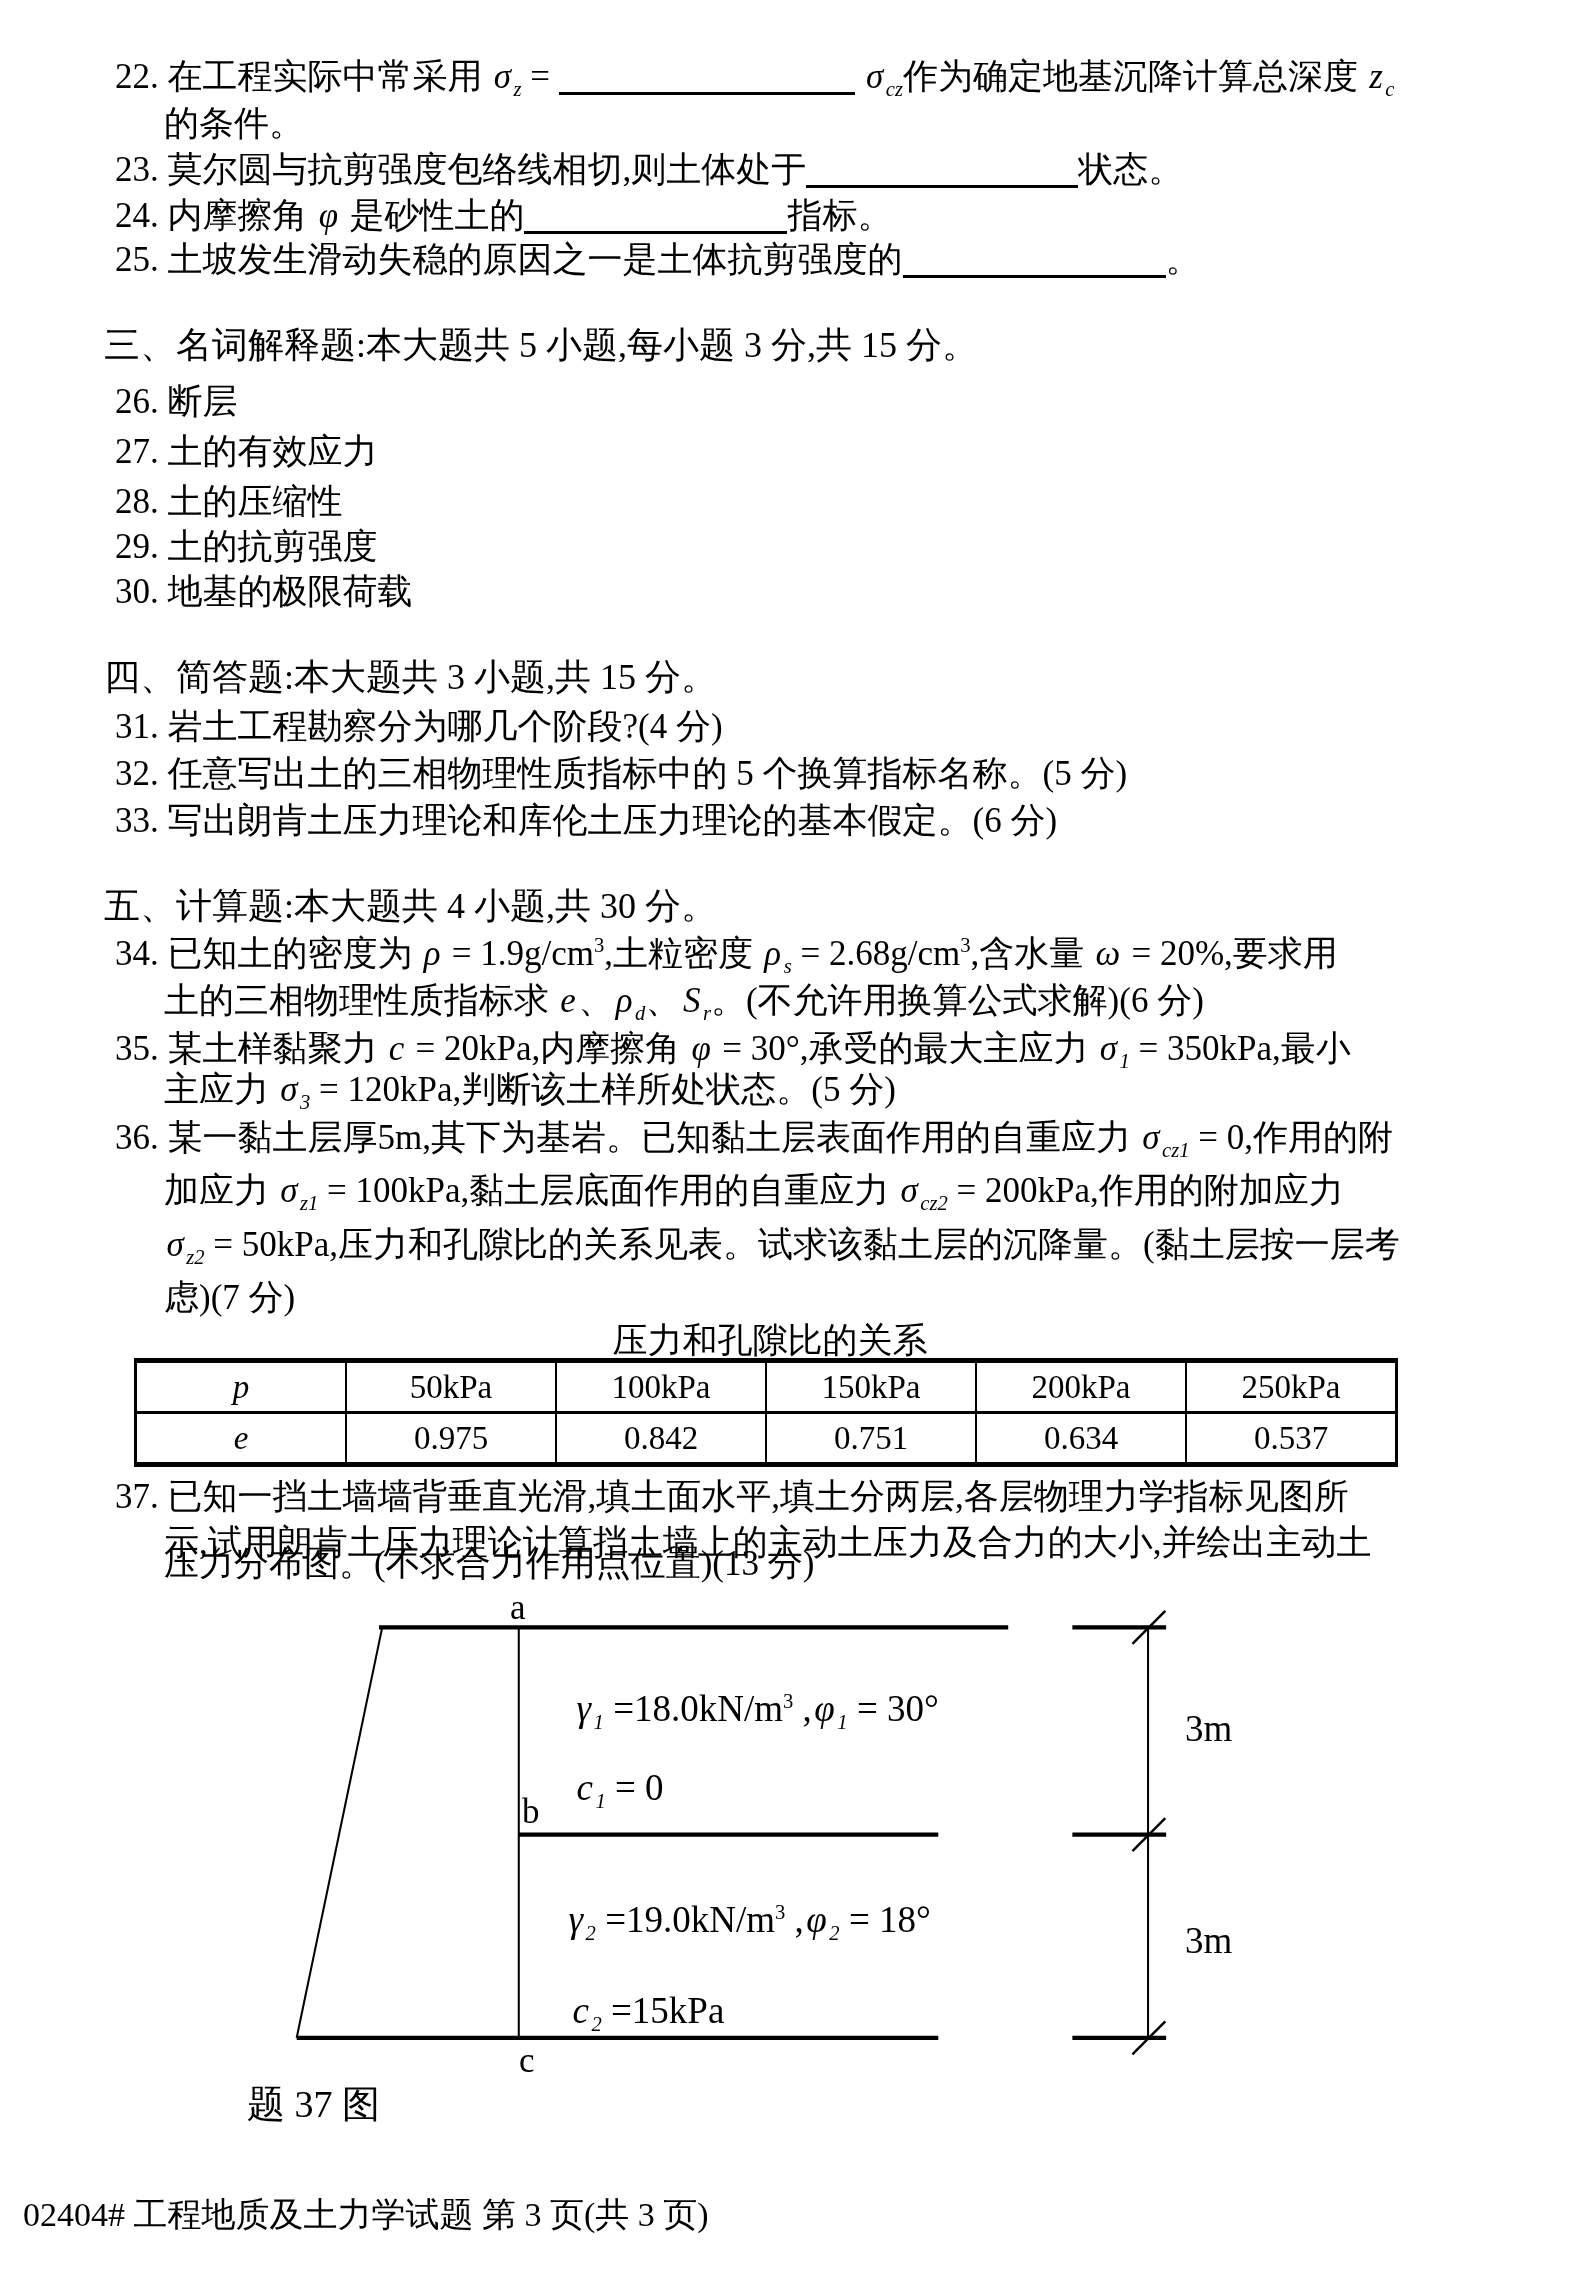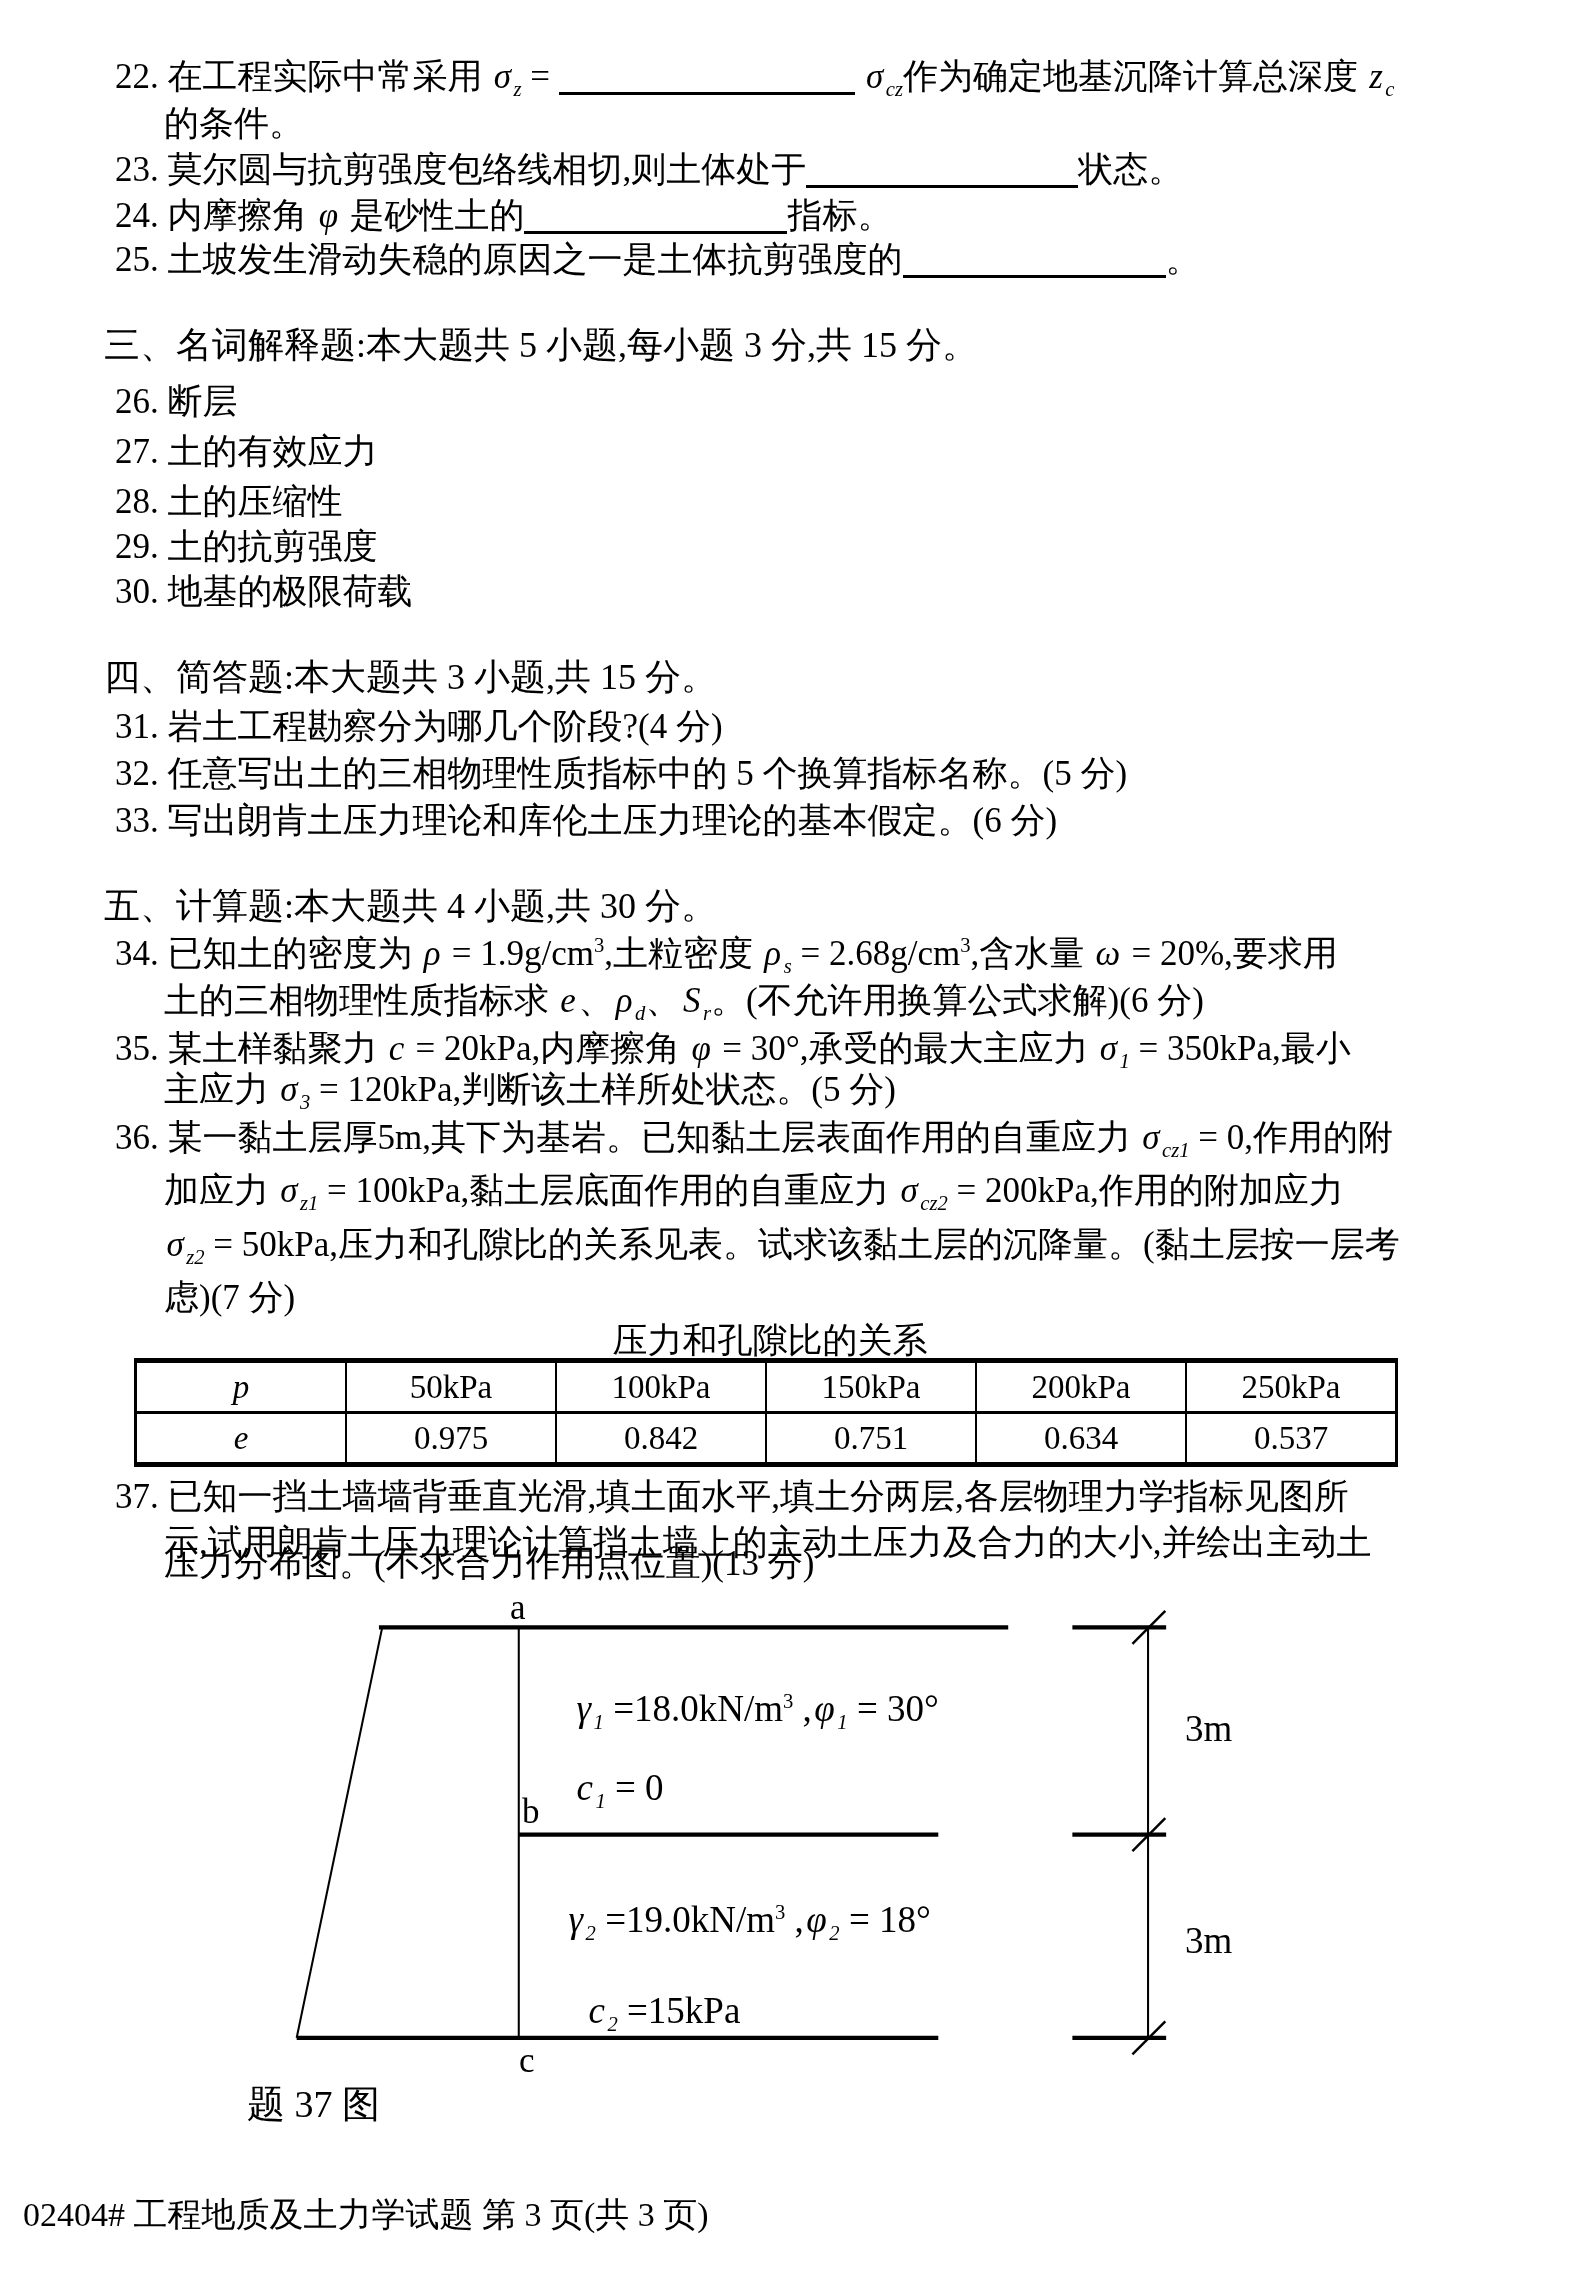--- a/index.html
+++ b/index.html
@@ -160,21 +160,21 @@
       <line x1="1076" y1="315" x2="1116" y2="275" stroke="#000" stroke-width="3"></line>
       <line x1="1003" y1="542" x2="1117" y2="542" stroke="#000" stroke-width="5"></line>
       <line x1="1076" y1="562" x2="1116" y2="522" stroke="#000" stroke-width="3"></line>
     </svg>
     <div class="figtext figlabel" style="left:263px;top:-1.6px">a</div>
     <div class="figtext figlabel" style="left:275px;top:202px">b</div>
     <div class="figtext figlabel" style="left:272px;top:451px">c</div>
     <div class="figtext" style="left:327px;top:95px"><span class="var">γ</span><sub>1</sub> =18.0kN/m<sup>3</sup> ,<span class="var">φ</span><sub>1</sub> = 30°</div>
     <div class="figtext" style="left:327px;top:174px"><span class="var">c</span><sub>1</sub> = 0</div>
     <div class="figtext" style="left:319px;top:306px"><span class="var">γ</span><sub>2</sub> =19.0kN/m<sup>3</sup> ,<span class="var">φ</span><sub>2</sub> = 18°</div>
-    <div class="figtext" style="left:339px;top:397px"><span class="var">c</span><sub>2</sub> =15kPa</div>
+    <div class="figtext" style="left:323px;top:397px"><span class="var">c</span><sub>2</sub> =15kPa</div>
     <div class="figtext" style="left:938px;top:115px">3m</div>
     <div class="figtext" style="left:938px;top:327px">3m</div>
   </div>
   <div class="figcaption">题 37 图</div>
 
   <div class="footer">02404# 工程地质及土力学试题 第 3 页(共 3 页)</div>
 
 </div>
 
 

